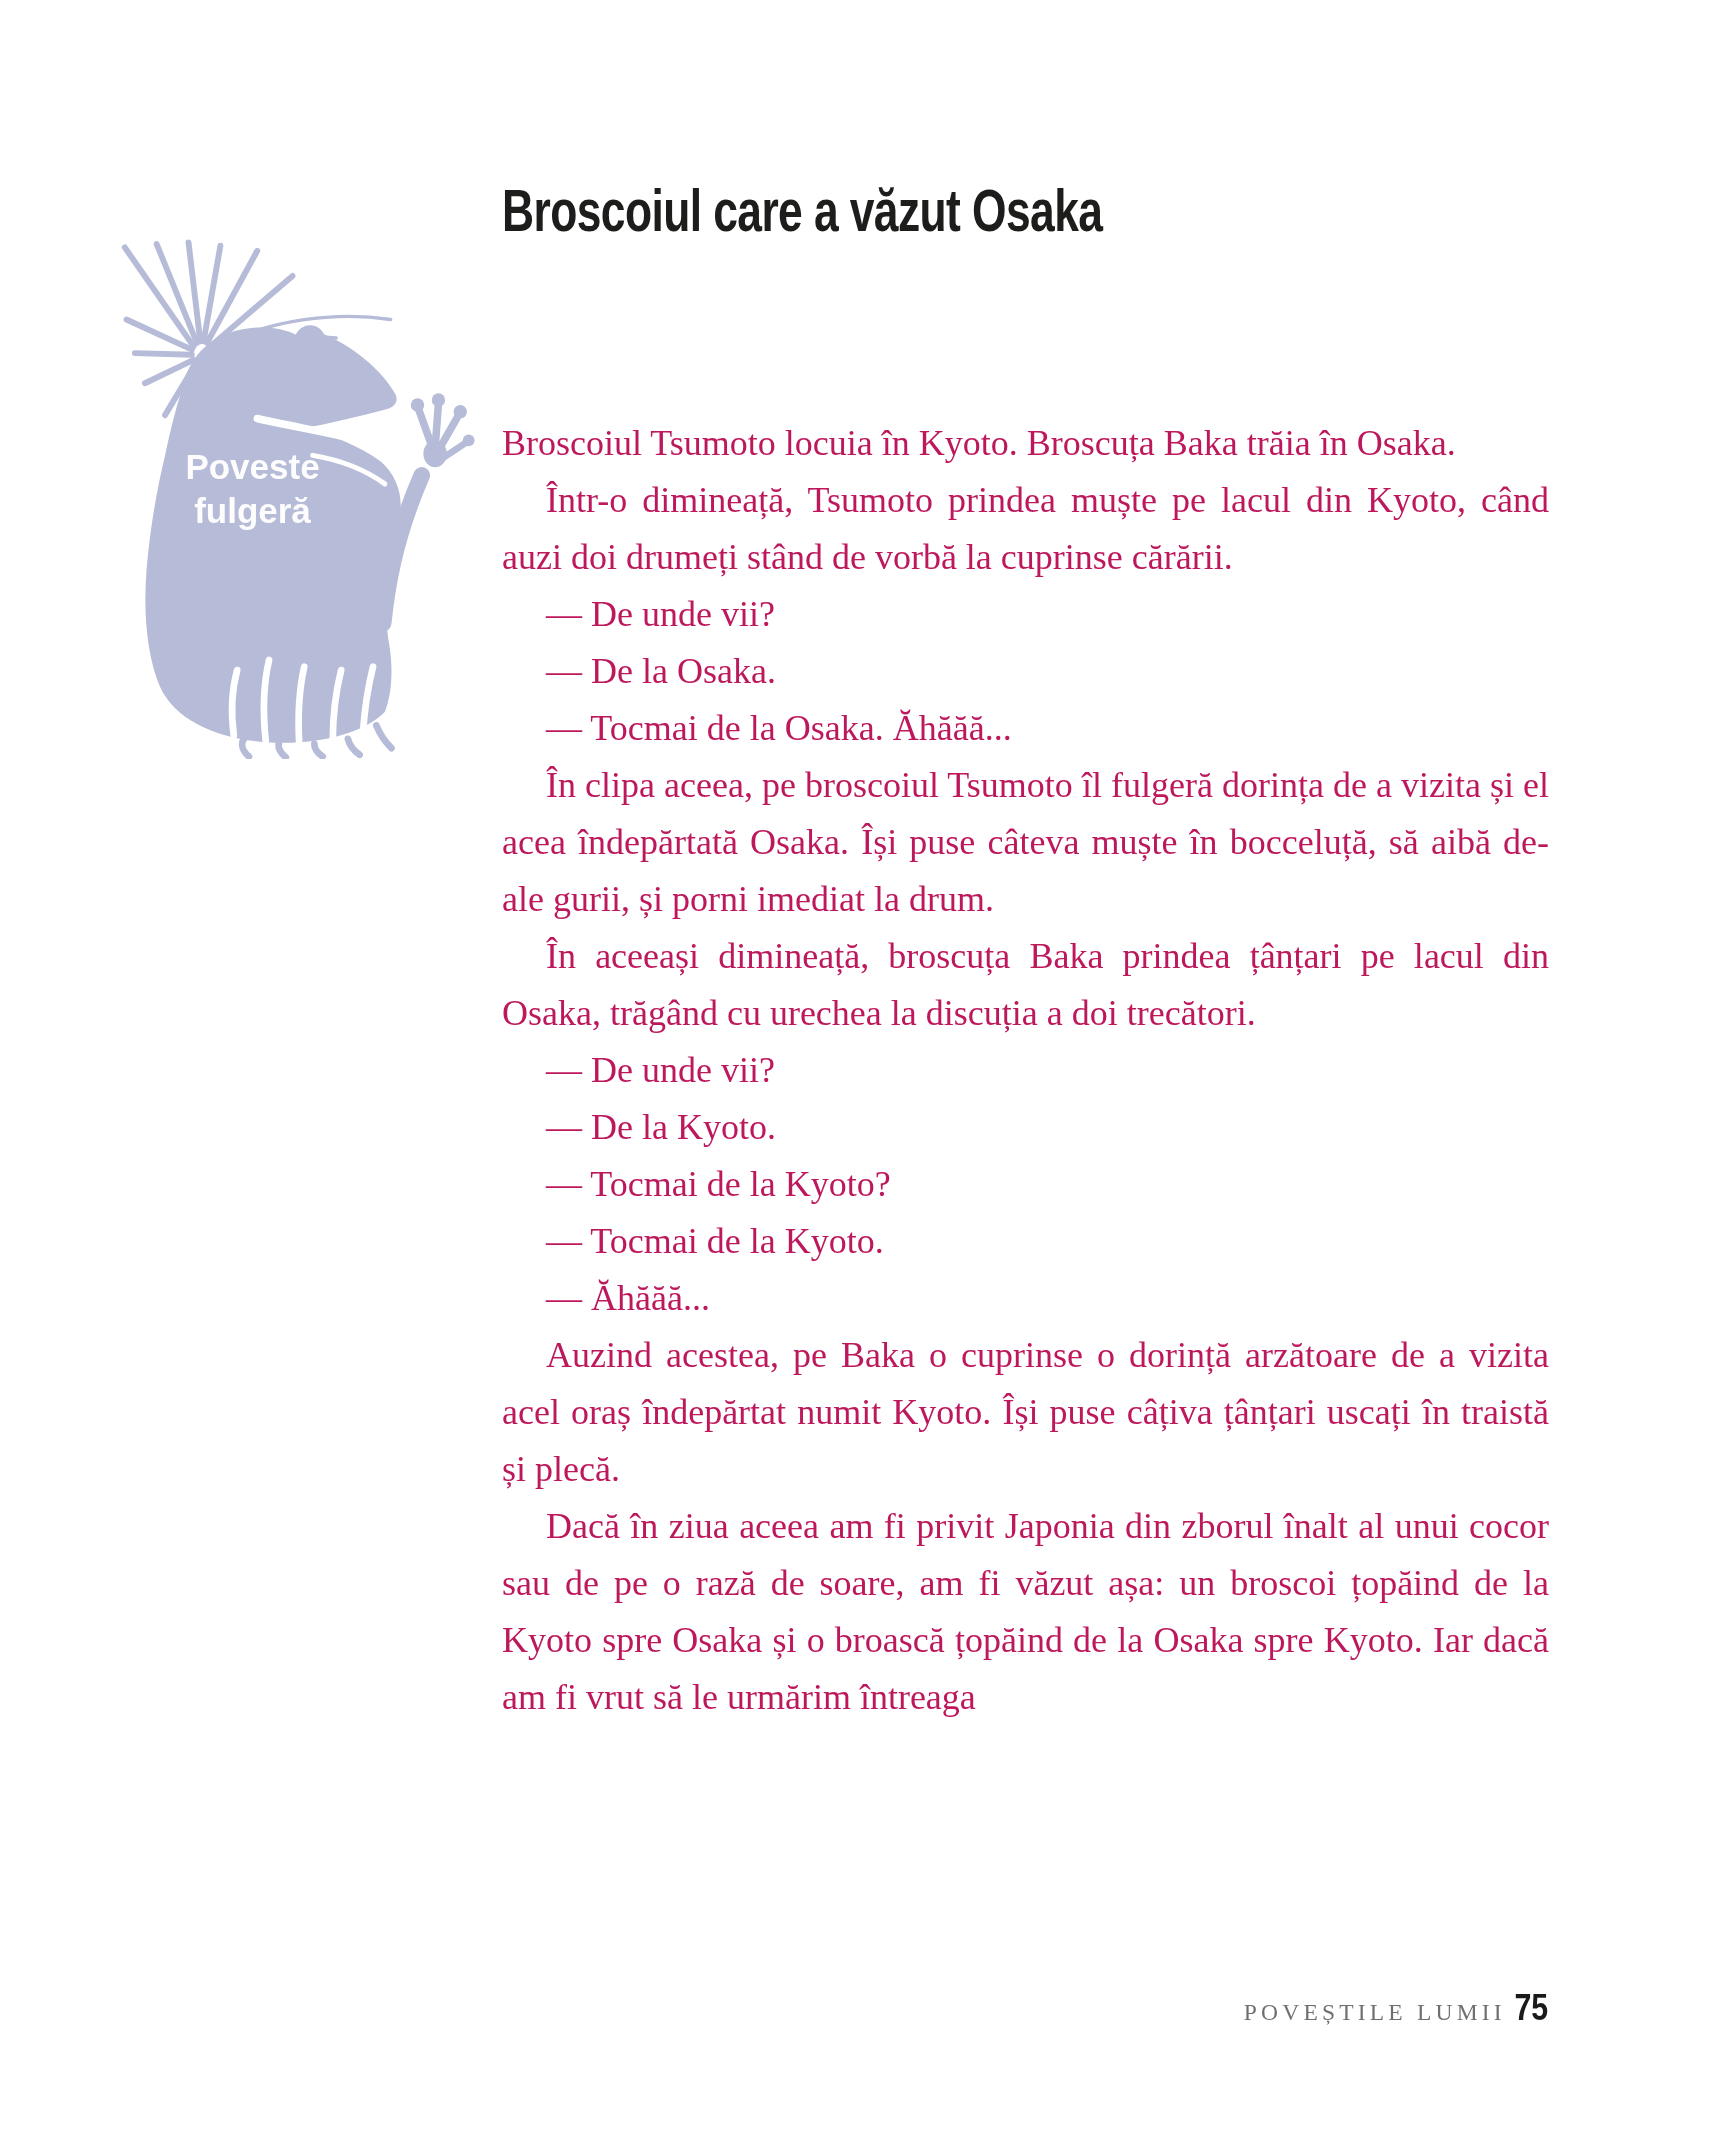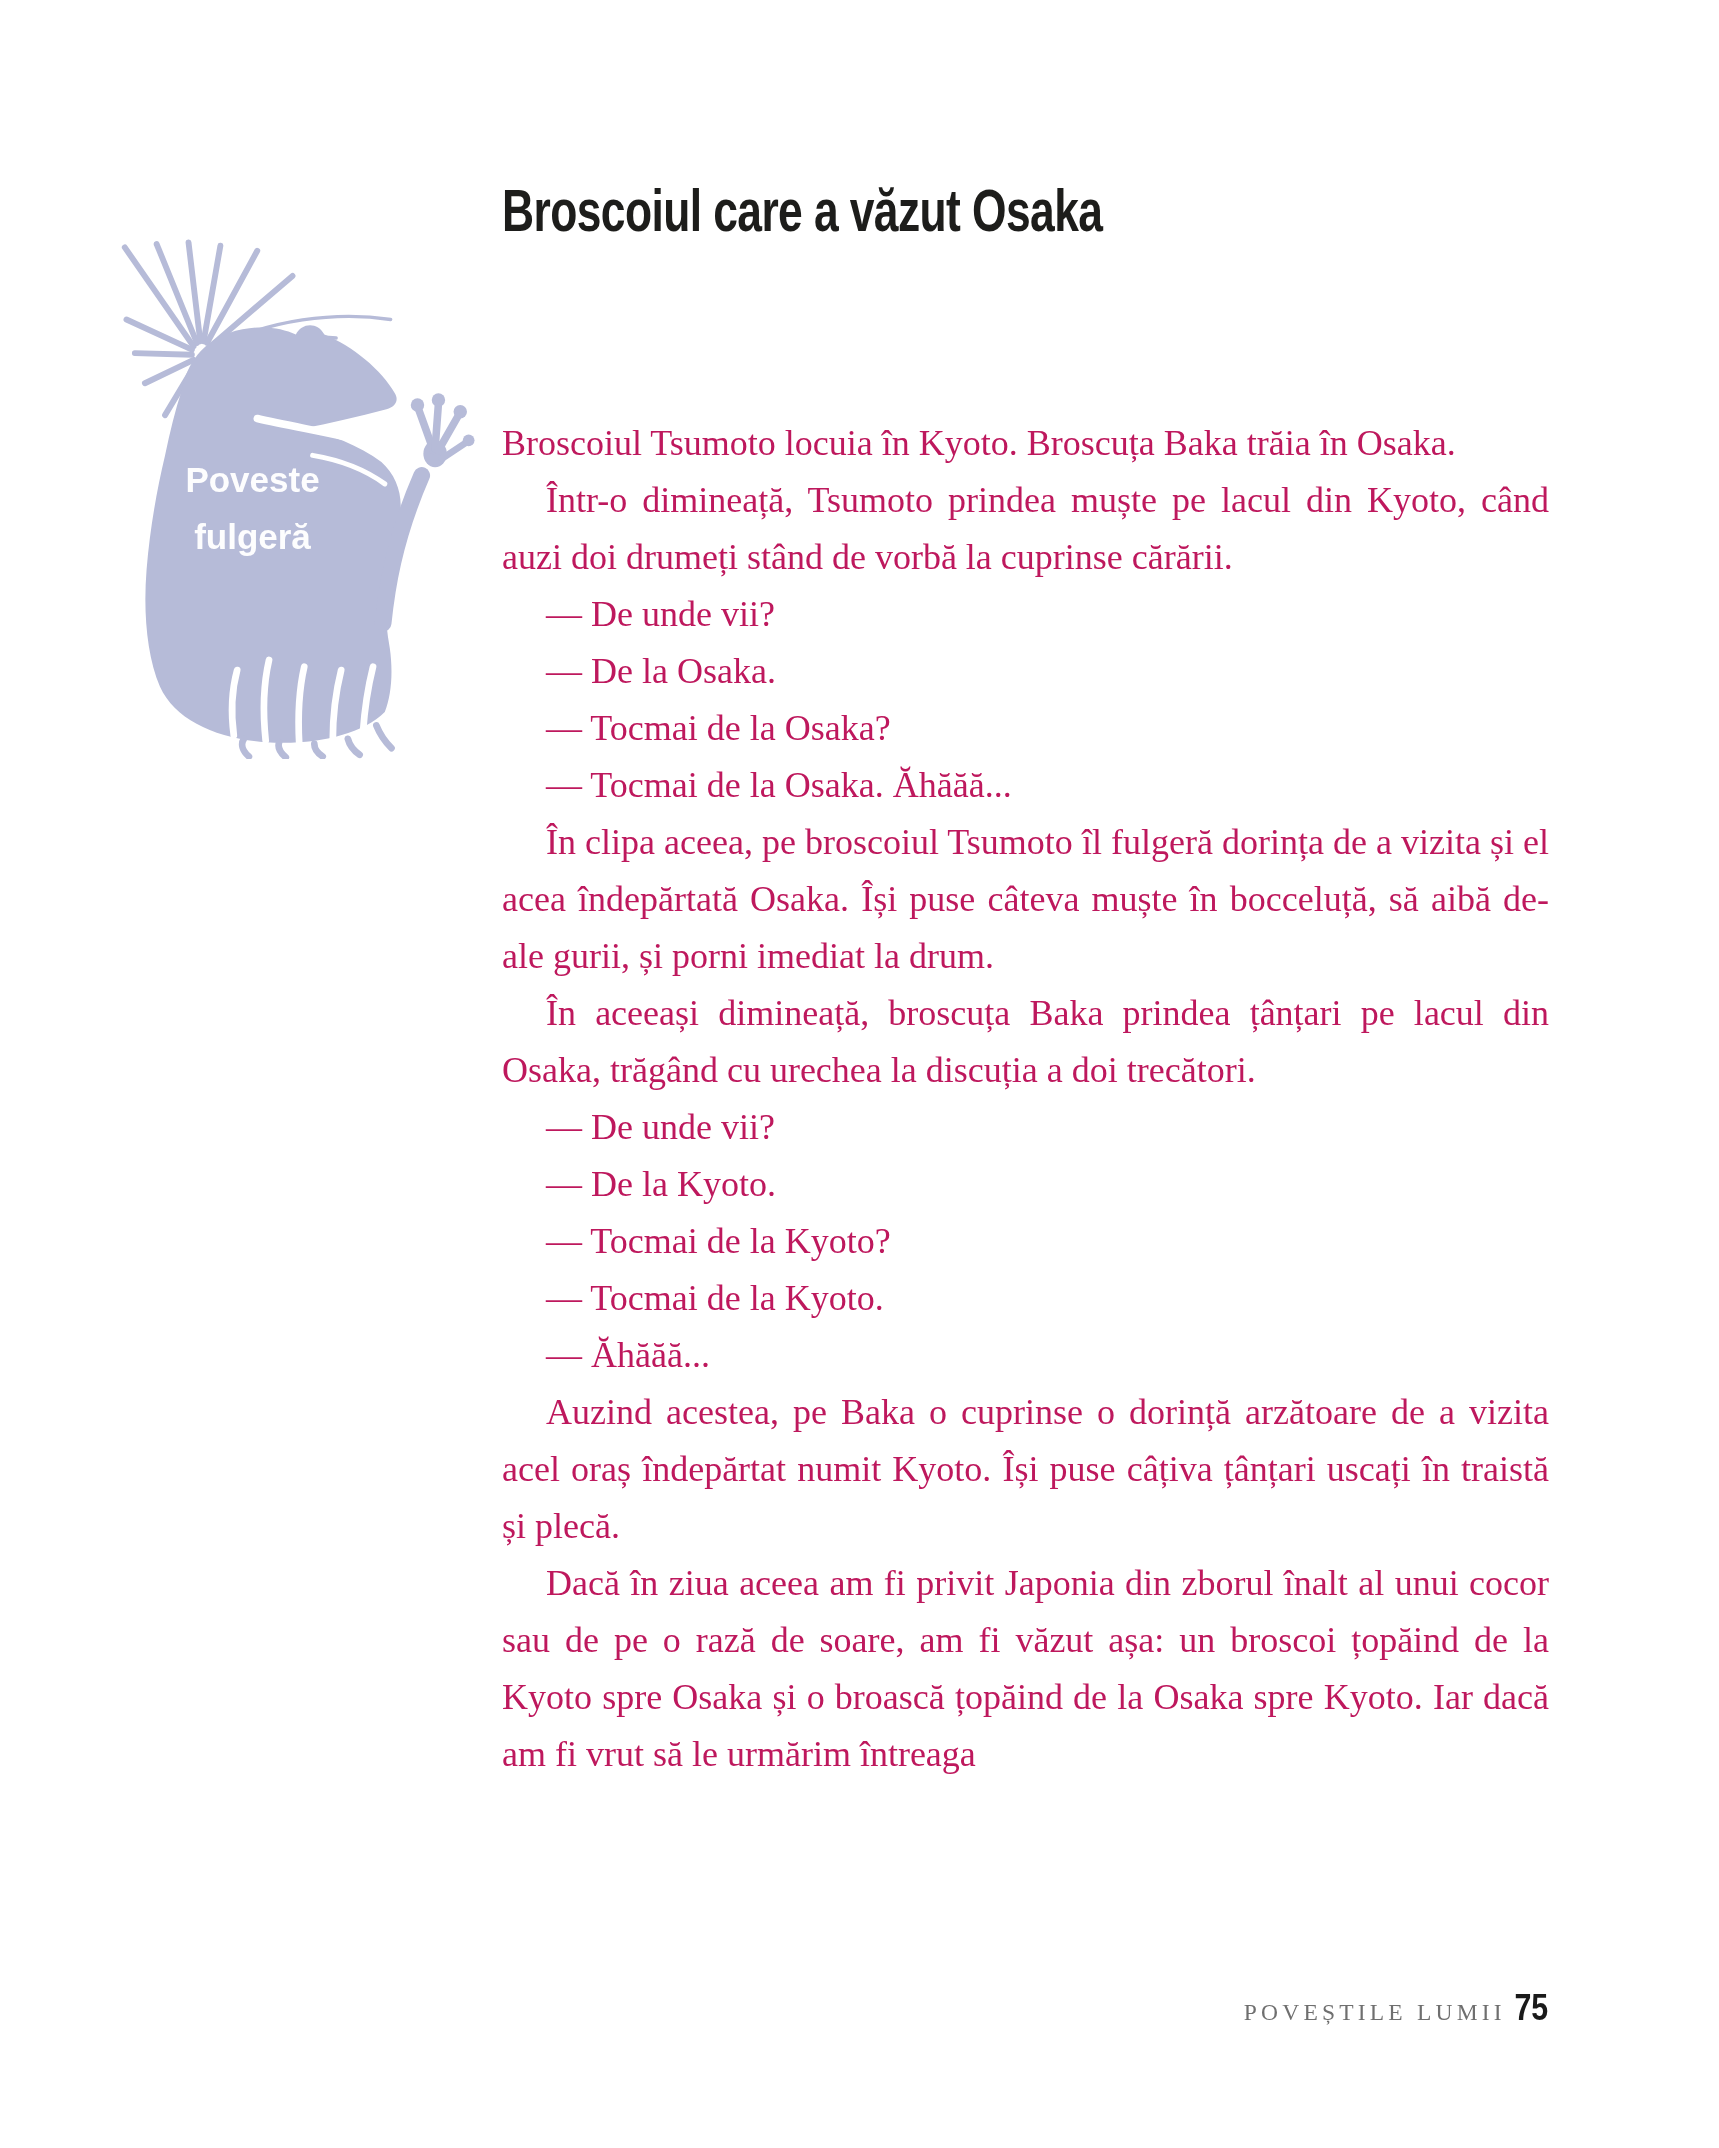--- a/index.html
+++ b/index.html
@@ -36,21 +36,21 @@
     position:absolute;
     left:34px;top:206px;
     width:235px;
     text-align:center;
     font-family:"Liberation Sans","DejaVu Sans",sans-serif;
     font-weight:bold;
     font-size:35px;
     line-height:44px;
     color:#fdfdfe;
   }
-  .badge span{display:block;margin-top:13px;}
+  .badge span{display:block;}
   .body{
     position:absolute;
     left:502px;top:415px;
     width:1047px;
     font-family:"Liberation Serif", serif;
     font-size:36px;
     line-height:57px;
     color:#be185d;
     text-align:justify;
   }
@@ -162,21 +162,20 @@
       <span>Poveste</span>
       <span>fulgeră</span>
     </div>
   </figure>
 
   <div class="body">
     <p>Broscoiul Tsumoto locuia în Kyoto. Broscuța Baka trăia în Osaka.</p>
     <p class="ind">Într-o dimineață, Tsumoto prindea muște pe lacul din Kyoto, când auzi doi drumeți stând de vorbă la cuprinse cărării.</p>
     <p class="ind">— De unde vii?</p>
     <p class="ind">— De la Osaka.</p>
-    <p class="ind">— Tocmai de la Osaka?</p>
     <p class="ind">— Tocmai de la Osaka. Ăhăăă...</p>
     <p class="ind">În clipa aceea, pe broscoiul Tsumoto îl fulgeră dorința de a vizita și el acea îndepărtată Osaka. Își puse câteva muște în bocceluță, să aibă de-ale gurii, și porni imediat la drum.</p>
     <p class="ind">În aceeași dimineață, broscuța Baka prindea țânțari pe lacul din Osaka, trăgând cu urechea la discuția a doi trecători.</p>
     <p class="ind">— De unde vii?</p>
     <p class="ind">— De la Kyoto.</p>
     <p class="ind">— Tocmai de la Kyoto?</p>
     <p class="ind">— Tocmai de la Kyoto.</p>
     <p class="ind">— Ăhăăă...</p>
     <p class="ind">Auzind acestea, pe Baka o cuprinse o dorință arzătoare de a vizita acel oraș îndepărtat numit Kyoto. Își puse câțiva țânțari uscați în traistă și plecă.</p>
     <p class="ind">Dacă în ziua aceea am fi privit Japonia din zborul înalt al unui cocor sau de pe o rază de soare, am fi văzut așa: un broscoi țopăind de la Kyoto spre Osaka și o broască țopăind de la Osaka spre Kyoto. Iar dacă am fi vrut să le urmărim întreaga</p>

